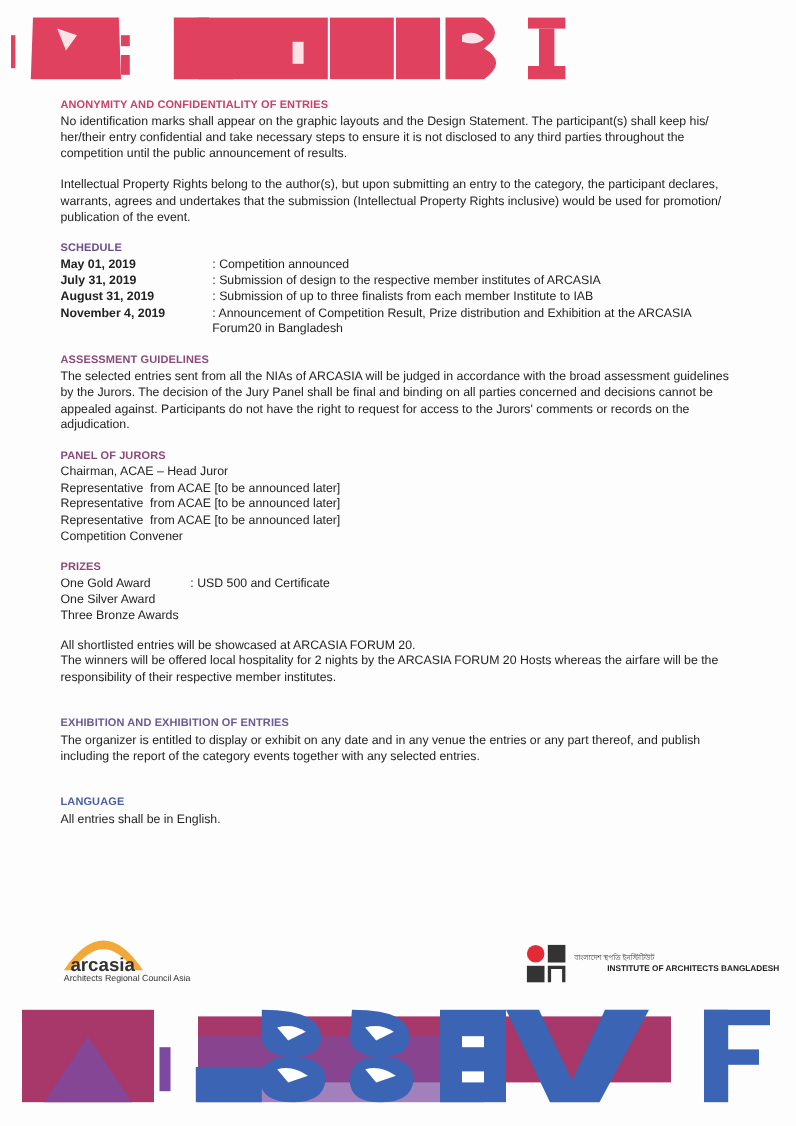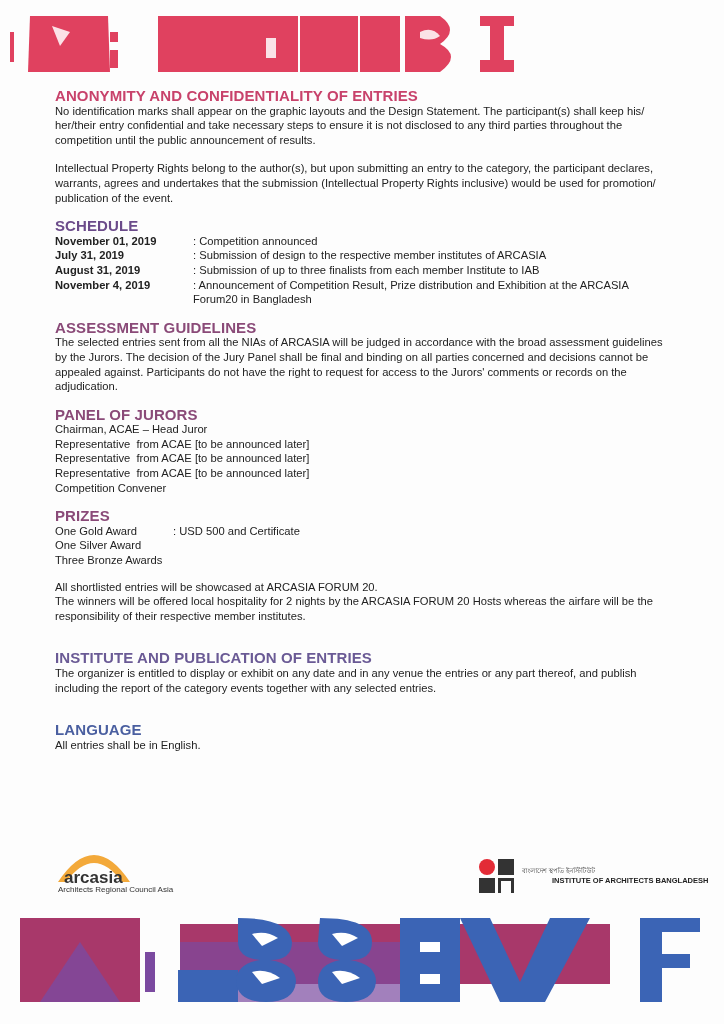--- a/index.html
+++ b/index.html
@@ -7,21 +7,21 @@
     width:724px; height:1024px; position:relative; overflow:hidden;
     background:#fdfdfd;
     font-family:"Liberation Sans", sans-serif;
     color:#222;
   }
   .banner { position:absolute; left:0; width:724px; }
   .banner-top { top:12px; height:64px; }
   .banner-bottom { top:912px; height:98px; }
   .content { position:absolute; left:55px; top:89px; width:620px; font-size:11.2px; line-height:14.6px; }
   .sec { margin:0 0 14px 0; }
-  .h { font-weight:bold; font-size:15px; letter-spacing:0.1px; line-height:14.6px; }
+  .h { font-weight:bold; font-size:10px; letter-spacing:0.1px; line-height:14.6px; }
   .h-pink { color:#c8426b; }
   .h-rose { color:#a13b6a; }
   .h-violet { color:#6b4b8a; }
   .h-mauve { color:#8a4a78; }
   .h-slate { color:#6a5a95; }
   .h-blue { color:#4a5fa0; }
   p { margin:0; }
   .row { display:flex; }
   .row .k { width:138px; flex:none; }
   .row .k.bold { font-weight:bold; }
@@ -64,21 +64,21 @@
     <p>No identification marks shall appear on the graphic layouts and the Design Statement. The participant(s) shall keep his/ her/their entry confidential and take necessary steps to ensure it is not disclosed to any third parties throughout the competition until the public announcement of results.</p>
   </div>
 
   <div class="sec">
     <p>Intellectual Property Rights belong to the author(s), but upon submitting an entry to the category, the participant declares, warrants, agrees and undertakes that the submission (Intellectual Property Rights inclusive) would be used for promotion/ publication of the event.</p>
   </div>
 
   <div class="sec">
     <div class="h h-violet">SCHEDULE</div>
     <div class="row">
-      <span class="k bold">November 01, 2019</span>
+      <span class="k bold">May 01, 2019</span>
       <span class="v">: Competition announced</span>
     </div>
     <div class="row">
       <span class="k bold">July 31, 2019</span>
       <span class="v">: Submission of design to the respective member institutes of ARCASIA</span>
     </div>
     <div class="row">
       <span class="k bold">August 31, 2019</span>
       <span class="v">: Submission of up to three finalists from each member Institute to IAB</span>
     </div>
@@ -115,21 +115,21 @@
       <span class="k">Three Bronze Awards</span>
     </div>
   </div>
 
   <div class="sec" style="margin-bottom:28px">
     <p>All shortlisted entries will be showcased at ARCASIA FORUM 20.</p>
     <p>The winners will be offered local hospitality for 2 nights by the ARCASIA FORUM 20 Hosts whereas the airfare will be the responsibility of their respective member institutes.</p>
   </div>
 
   <div class="sec" style="margin-bottom:28px">
-    <div class="h h-slate">INSTITUTE AND PUBLICATION OF ENTRIES</div>
+    <div class="h h-slate">EXHIBITION AND EXHIBITION OF ENTRIES</div>
     <p>The organizer is entitled to display or exhibit on any date and in any venue the entries or any part thereof, and publish including the report of the category events together with any selected entries.</p>
   </div>
 
   <div class="sec">
     <div class="h h-blue">LANGUAGE</div>
     <p>All entries shall be in English.</p>
   </div>
 </div>
 
 <div class="logo-arcasia">

